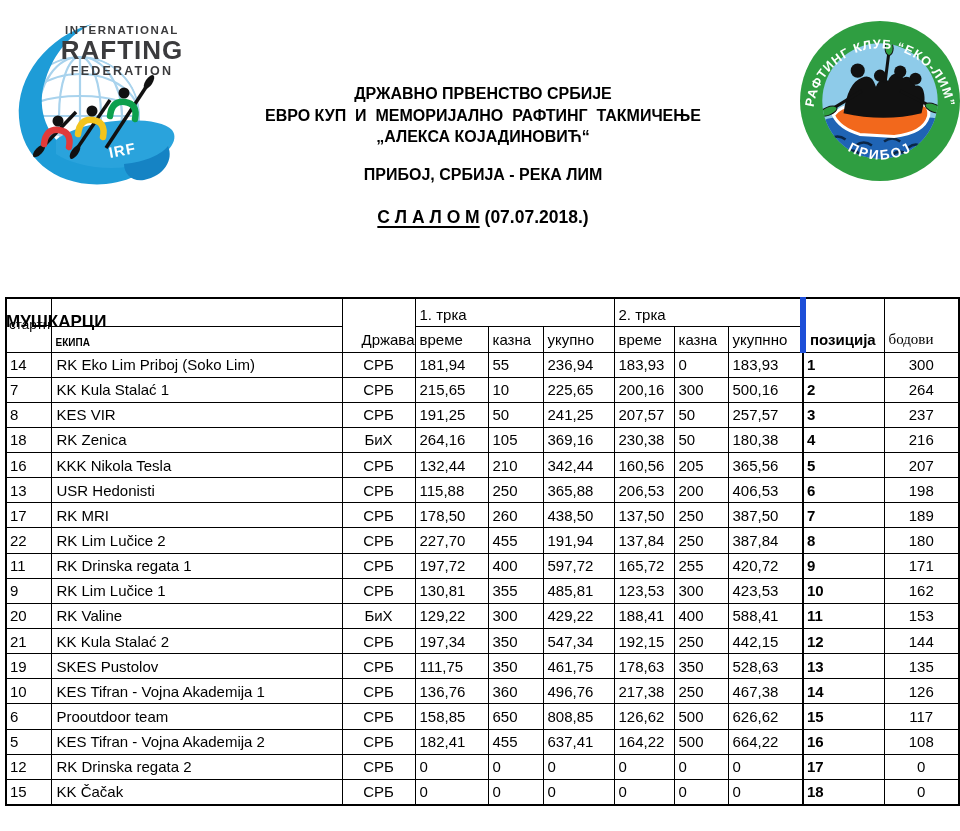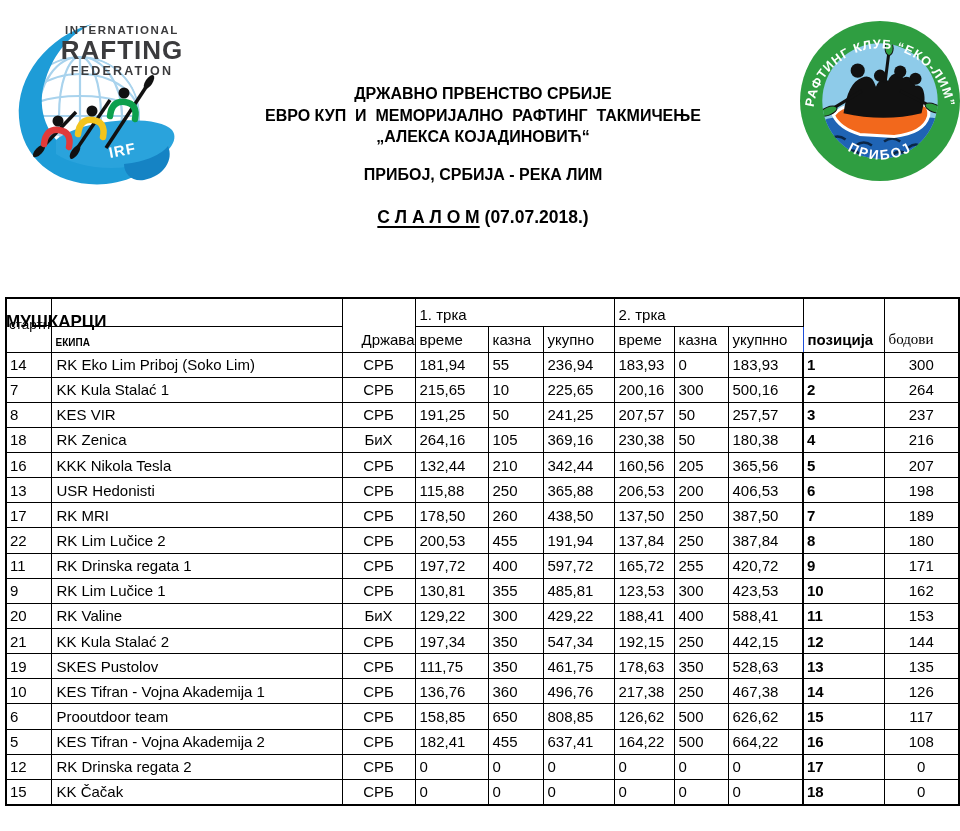--- a/index.html
+++ b/index.html
@@ -29,21 +29,21 @@
   .results-table{border:2px solid #000;}
   tr.hrow1{height:28px;}
   tr.hrow2{height:26px;}
   tbody tr{height:25.15px;}
   th.corner{vertical-align:middle;font-size:13.5px;line-height:1.1;padding-left:2px;}
   th.blank-top{border-bottom:1px solid #000;}
   th.ekipa{font-weight:bold;font-size:10px;vertical-align:bottom;padding-bottom:4px;}
   th.drzava{text-align:right;padding-left:0;vertical-align:bottom;padding-bottom:4px;}
   th.race{vertical-align:bottom;padding-bottom:3px;margin-left:16px;}
   th.sub{vertical-align:bottom;padding-bottom:4px;}
-  th.pos{font-weight:bold;vertical-align:bottom;padding-bottom:4px;border-left:1px solid #1d4ed8;}
+  th.pos{font-weight:bold;vertical-align:bottom;padding-bottom:4px;border-left:6px solid #1d4ed8;}
   th.pts{vertical-align:bottom;padding-bottom:4px;font-family:Liberation Serif, serif;}
   tbody td{vertical-align:middle;}
   tbody td:nth-child(1){padding-left:3px;}
   tbody td:nth-child(2){padding-left:5px;}
   tbody td:nth-child(3){text-align:center;padding-left:0;}
   tbody td:nth-child(10){font-weight:bold;padding-left:3px;border-left:2px solid #000;}
   tbody td:nth-child(11){text-align:center;padding-left:0;}
 </style>
 </head>
 <body>
@@ -283,21 +283,21 @@
           <td>250</td>
           <td>387,50</td>
           <td>7</td>
           <td>189</td>
         </tr>
 
         <tr>
           <td>22</td>
           <td>RK Lim Lučice 2</td>
           <td>СРБ</td>
-          <td>200,53</td>
+          <td>227,70</td>
           <td>455</td>
           <td>191,94</td>
           <td>137,84</td>
           <td>250</td>
           <td>387,84</td>
           <td>8</td>
           <td>180</td>
         </tr>
 
         <tr>

